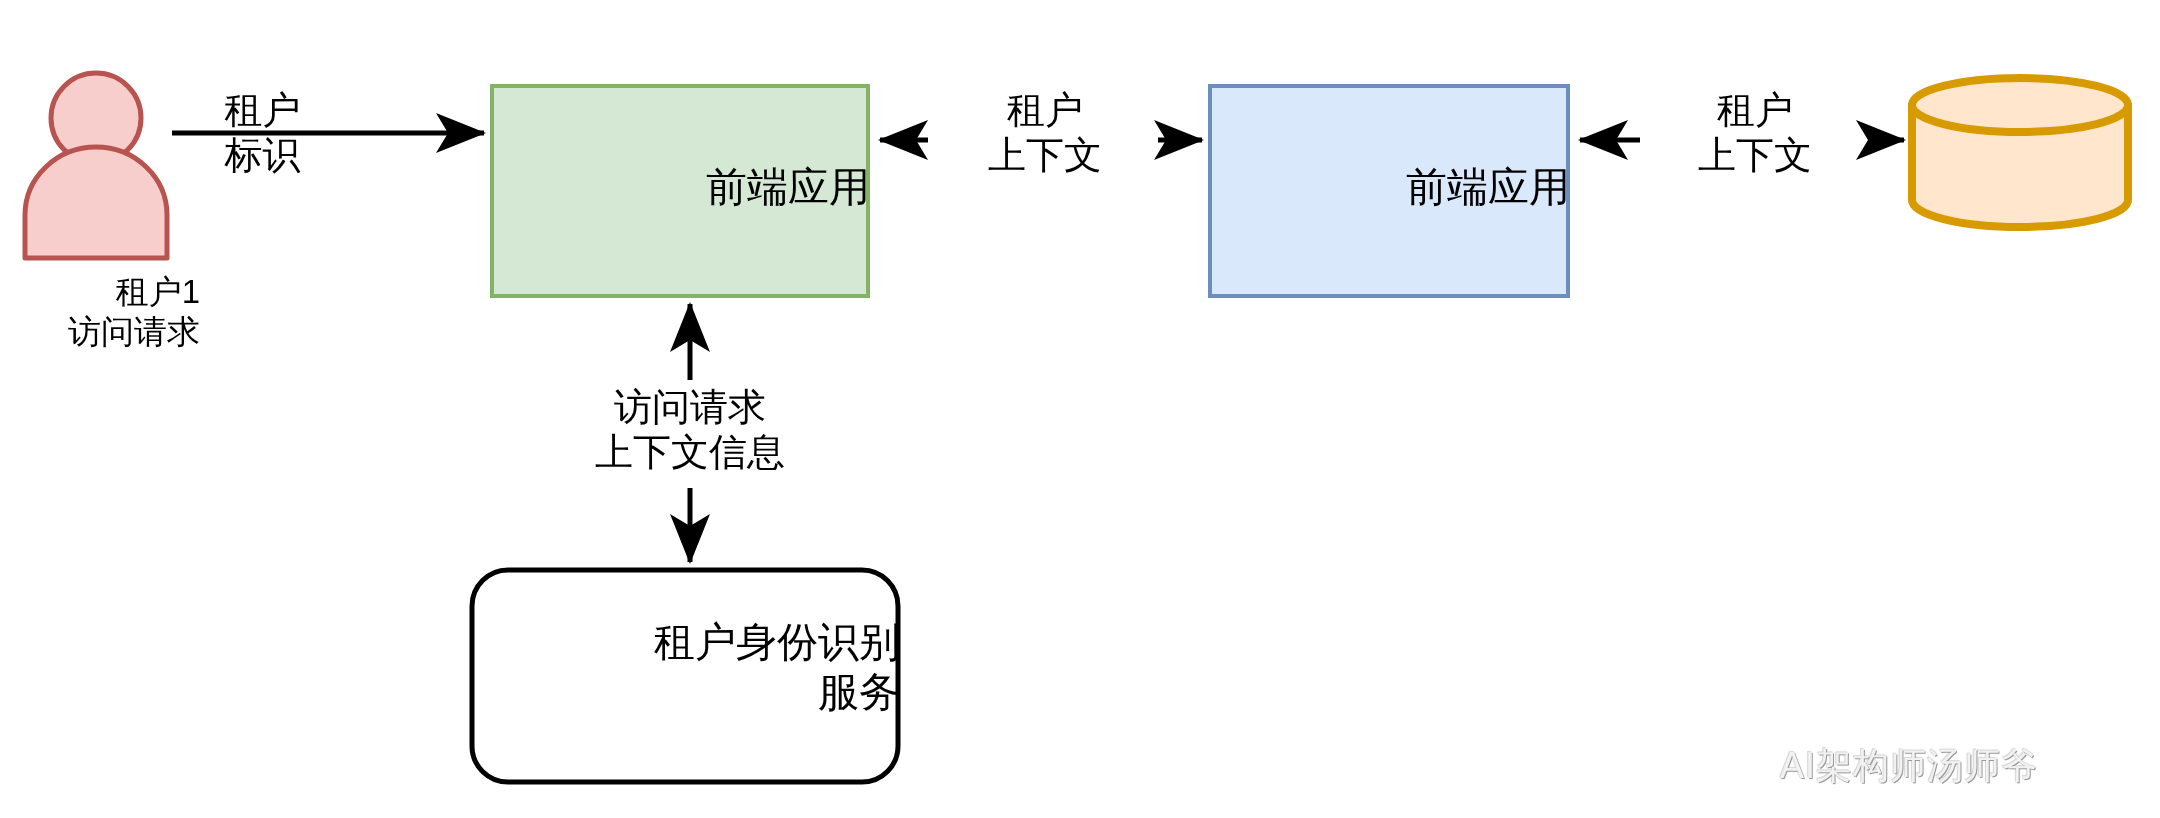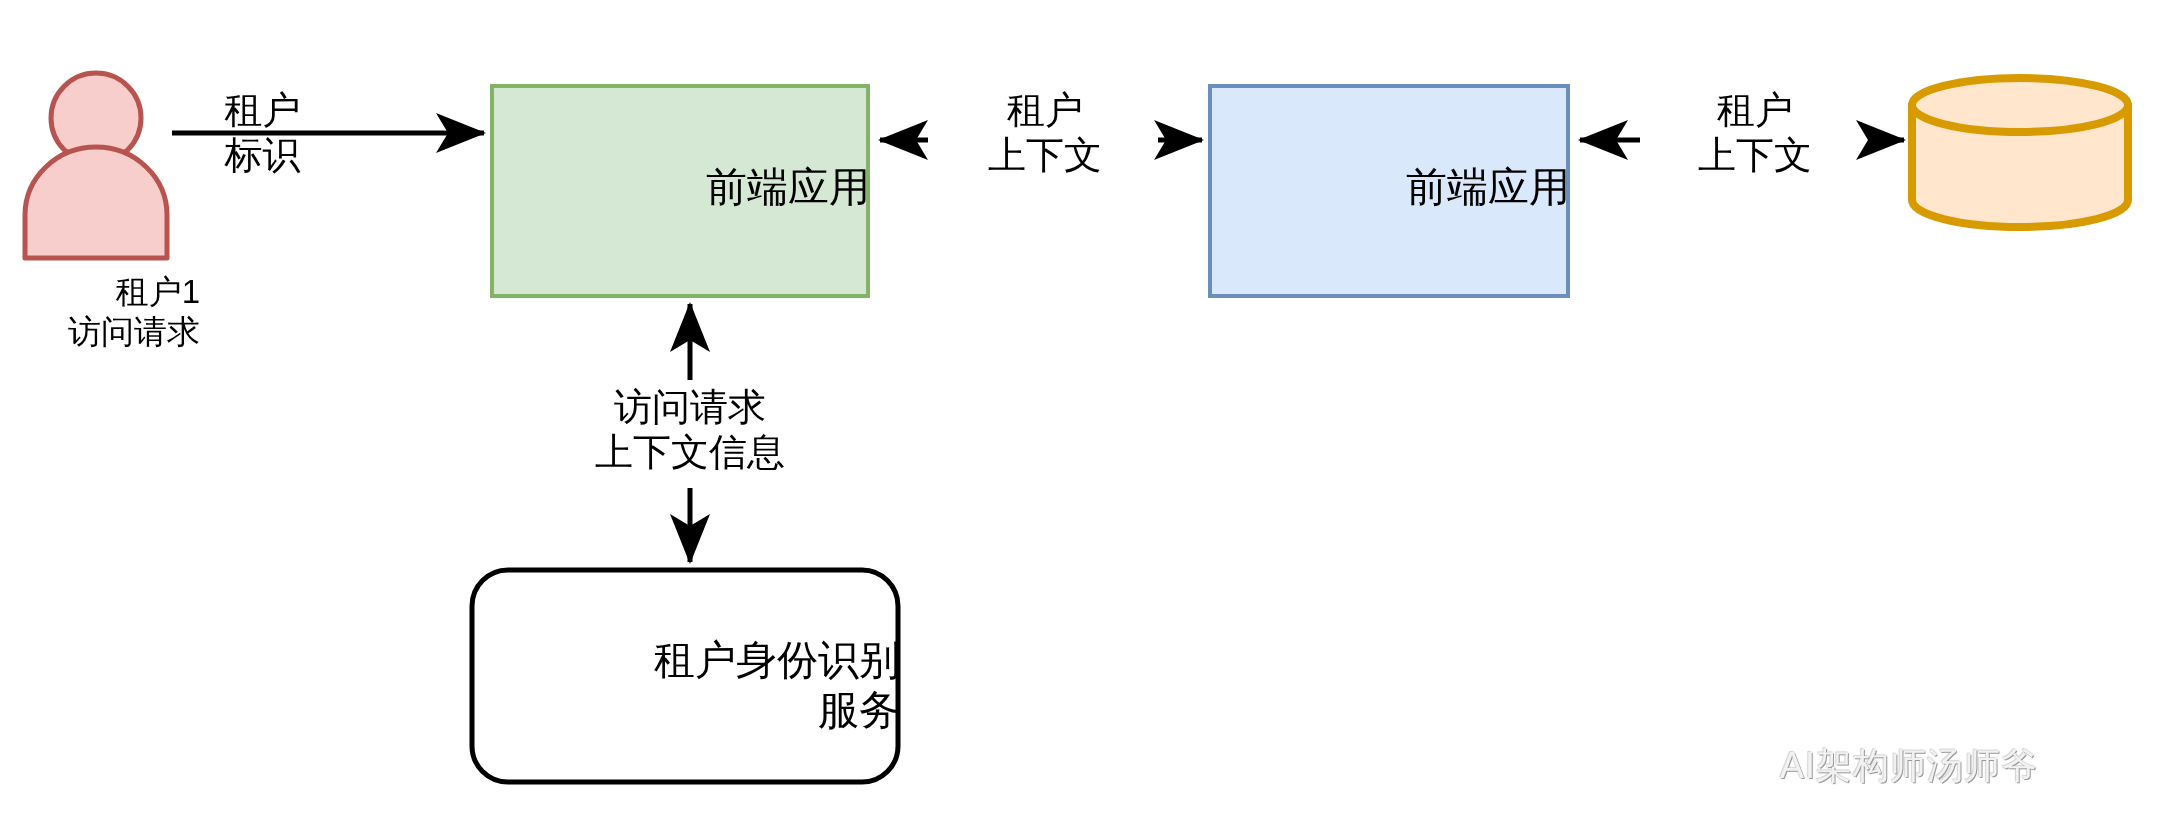--- a/index.html
+++ b/index.html
@@ -84,21 +84,20 @@
     left: 460px;
     top: 385px;
     width: 460px;
     font-size: 38px;
   }
   #identity-label {
     left: 470px;
     top: 617px;
     width: 430px;
     font-size: 41px;
-    margin-top: 18px;
   }
   #watermark {
     position: absolute;
     left: 1780px;
     top: 742px;
     font-size: 36px;
     color: #f2f2f2;
     text-shadow:
       1px 1px 0 #9a9a9a,
       -1px -1px 0 #d8d8d8,

